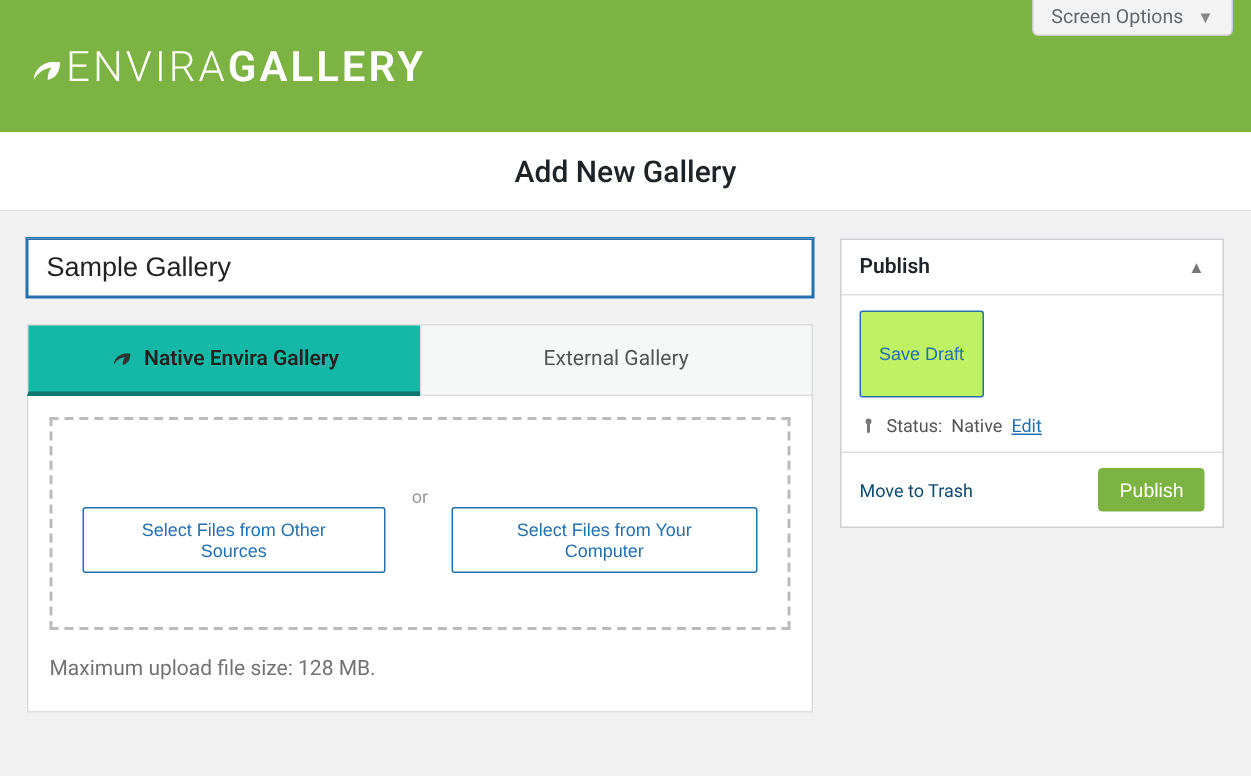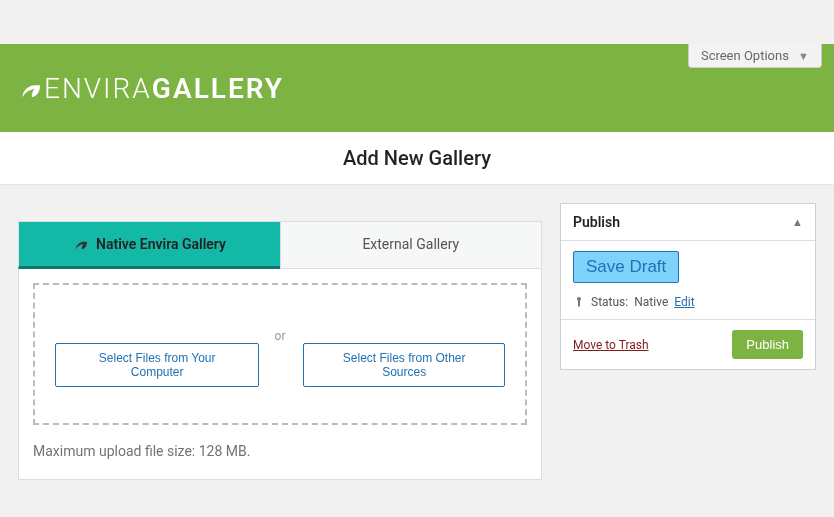--- a/index.html
+++ b/index.html
@@ -1,21 +1,21 @@
 <!DOCTYPE html>
 <html><head>
   <meta charset="utf-8">
   <style>
     * { box-sizing: border-box; margin: 0; padding: 0; }
     body { font-family: -apple-system, BlinkMacSystemFont, "Segoe UI", Roboto, Arial, sans-serif; background: #f1f1f1; width: 834px; height: 517px; overflow: hidden; }
     
     .header-green { background: #7cb342; height: 88px; position: relative; }
     .screen-options { position: absolute; right: 12px; top: 0; background: #f3f3f3; border: 1px solid #ccc; border-top: none; border-radius: 0 0 4px 4px; padding: 4px 12px; font-size: 13px; color: #646970; cursor: pointer; }
     .screen-options .caret { margin-left: 6px; font-size: 11px; color: #888; }
-    .logo { display: flex; align-items: center; padding: 28px 18px 0 18px; margin-top: 44px; }
+    .logo { display: flex; align-items: center; padding: 28px 18px 0 18px; }
     .logo-leaf { width: 22px; height: 22px; margin-right: 4px; }
     .logo-text { color: #fff; font-size: 28px; letter-spacing: 2px; font-weight: 300; }
     .logo-text .bold { font-weight: 600; }
     
     .page-title-bar { background: #fff; padding: 14px 18px; border-bottom: 1px solid #e5e5e5; }
     .page-title { font-size: 20px; font-weight: 500; color: #1d2327; text-align: center; }
     
     .content { display: flex; padding: 18px; gap: 18px; align-items: flex-start; }
     .main-col { flex: 1; }
     .side-col { width: 256px; }
@@ -34,26 +34,26 @@
     .drop-or { font-size: 12px; color: #999; }
     .drop-btns { display: flex; justify-content: center; gap: 44px; }
     .btn-outline { background: #fff; border: 1px solid #2271b1; color: #2271b1; padding: 7px 16px; font-size: 12px; cursor: pointer; border-radius: 2px; }
     .max-upload { font-size: 14px; color: #737373; margin-top: 18px; }
     
     .postbox { background: #fff; border: 1px solid #ccd0d4; }
     .postbox-header { display: flex; align-items: center; justify-content: space-between; padding: 10px 12px; border-bottom: 1px solid #ddd; }
     .postbox-header h2 { font-size: 14px; font-weight: 600; color: #1d2327; }
     .toggle-indicator { font-size: 11px; color: #777; cursor: pointer; }
     .postbox-body { padding: 10px 12px; }
-    .save-draft-btn { background: #7dd3fc; border: 1px solid #2271b1; color: #2271b1; padding: 5px 12px; font-size: 17px; cursor: pointer; border-radius: 2px; }
+    .save-draft-btn { background: #bef264; border: 1px solid #2271b1; color: #2271b1; padding: 21px 12px; font-size: 12px; cursor: pointer; border-radius: 2px; }
     .status-row { display: flex; align-items: center; gap: 6px; margin-top: 12px; font-size: 12px; color: #555; }
     .key-icon { width: 12px; height: 12px; }
     .edit-link { color: #2271b1; text-decoration: underline; cursor: pointer; }
     .postbox-footer { border-top: 1px solid #ddd; padding: 10px 12px; display: flex; justify-content: space-between; align-items: center; }
-    .trash-link { color: #7f1d1d; text-decoration: underline; font-size: 12px; cursor: pointer; }
+    .trash-link { color: #0c4a6e; font-size: 12px; cursor: pointer; }
     .publish-btn { background: #7cb342; border: none; color: #fff; padding: 7px 14px; font-size: 13px; cursor: pointer; border-radius: 3px; font-weight: 500; }
   </style>
 </head>
 <body>
 
 <div class="header-green">
   <div class="screen-options">
     <span>Screen Options</span>
     <span class="caret">▼</span>
   </div>
@@ -64,39 +64,40 @@
     <span class="logo-text"><span>ENVIRA</span><span class="bold">GALLERY</span></span>
   </div>
 </div>
 
 <div class="page-title-bar">
   <h1 class="page-title">Add New Gallery</h1>
 </div>
 
 <div class="content">
   <div class="main-col">
+    <input type="text" class="title-input" value="Sample Gallery" style="">
 
     <div class="tabs">
       <div class="tab active">
         <svg class="tab-leaf" viewBox="0 0 24 24" fill="#333">
             <path d="M17 8C8 10 5 16 5 21c2-4 6-8 13-9-2 2-3 5-3 9 6-1 9-6 9-13-3 0-5 0-7 0z"></path>
           </svg>
         <span>Native Envira Gallery</span>
       </div>
       <div class="tab">
         <span>External Gallery</span>
       </div>
     </div>
 
     <div class="tab-panel">
       <div class="dropzone">
         <div class="drop-or">or</div>
         <div class="drop-btns">
+          <button class="btn-outline">Select Files from Other Sources</button>
           <button class="btn-outline">Select Files from Your Computer</button>
-          <button class="btn-outline">Select Files from Other Sources</button>
         </div>
       </div>
       <div class="max-upload">Maximum upload file size: 128 MB.</div>
     </div>
   </div>
 
   <div class="side-col">
     <div class="postbox">
       <div class="postbox-header">
         <h2>Publish</h2>

